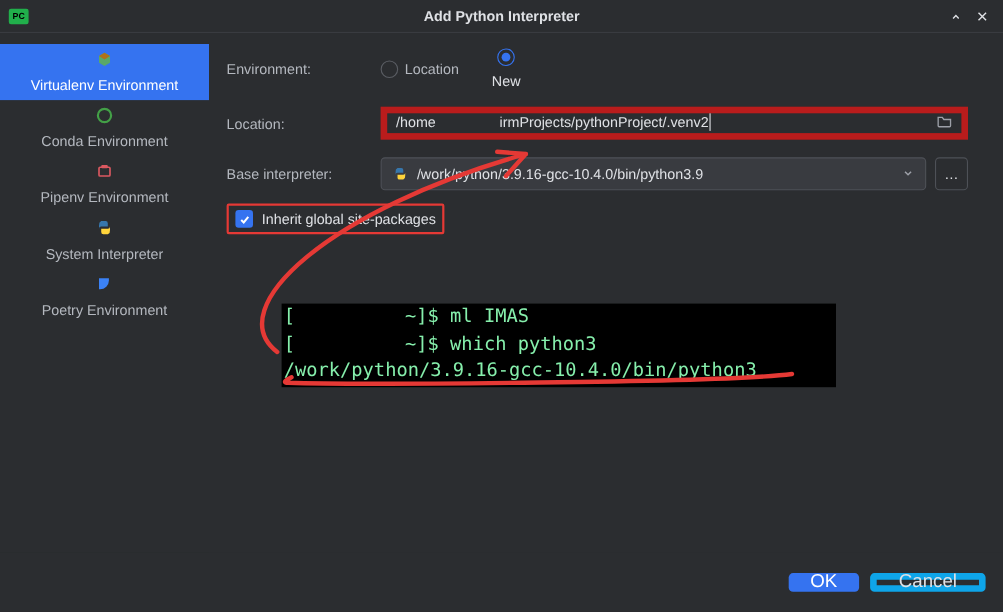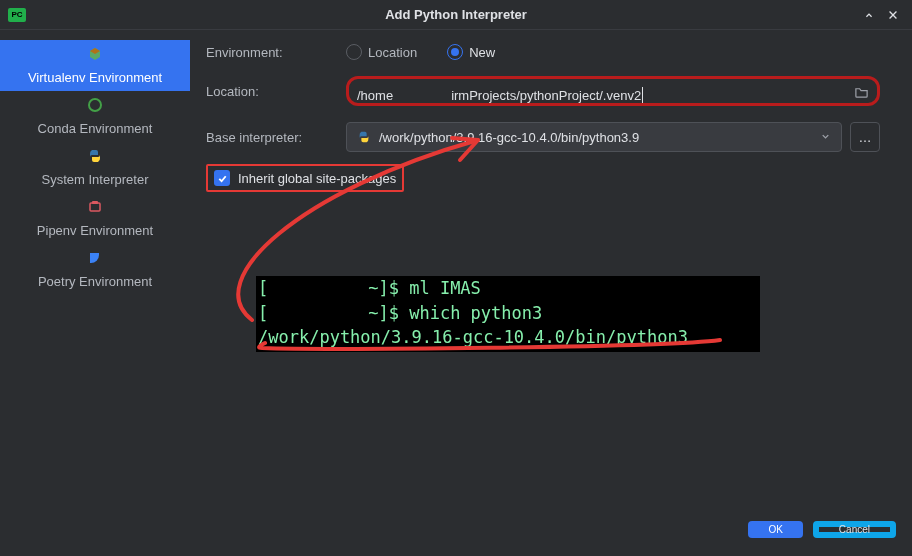--- a/index.html
+++ b/index.html
@@ -21,41 +21,41 @@
 
   .main { flex: 1; padding: 14px 32px 0 16px; position: relative; }
   .row { display: flex; align-items: center; margin-bottom: 16px; }
   .row .label { width: 140px; color: #b4b8bf; }
   .row .control { flex: 1; display: flex; align-items: center; gap: 8px; }
 
   .radio { display: inline-flex; align-items: center; gap: 6px; margin-right: 22px; color: #b4b8bf; cursor: pointer; }
   .radio .dot { width: 16px; height: 16px; border-radius: 50%; border: 1px solid #5a5d63; display: flex; align-items: center; justify-content: center; }
   .radio.selected .dot { border-color: #3573f0; }
   .radio.selected .dot::after { content: ""; width: 8px; height: 8px; border-radius: 50%; background: #3573f0; }
-  .radio.selected { color: #dfe1e5; }
-
-  .text-input { flex: 1; height: 30px; background: #2b2d30; border: 3px solid #b91c1c; border-radius: 12px; display: flex; align-items: flex-end; padding: 0 8px; color: #dfe1e5; position: relative; }
+  .radio.selected { color: #dfe1e5; flex-direction: column; }
+
+  .text-input { flex: 1; height: 30px; background: #2b2d30; border: 6px solid #b91c1c; border-radius: 0; display: flex; align-items: flex-start; padding: 0 8px; color: #dfe1e5; position: relative; }
   .text-input .segment-left { }
   .text-input .segment-right { margin-left: 58px; }
   .text-input .cursor { display: inline-block; width: 1px; height: 16px; background: #dfe1e5; margin-left: 1px; vertical-align: middle; }
   .text-input .folder-btn { margin-left: auto; color: #9da0a8; }
 
   .dropdown { flex: 1; height: 30px; background: #393b40; border: 1px solid #4e5157; border-radius: 4px; display: flex; align-items: center; padding: 0 10px; color: #dfe1e5; }
   .dropdown .py-icon { width: 14px; height: 14px; margin-right: 8px; display: flex; align-items: center; justify-content: center; }
   .dropdown .chevron { margin-left: auto; color: #9da0a8; }
 
   .ellipsis-btn { width: 30px; height: 30px; border: 1px solid #4e5157; border-radius: 4px; display: flex; align-items: center; justify-content: center; color: #dfe1e5; background: #2b2d30; cursor: pointer; }
 
   .checkbox-wrap { display: inline-flex; align-items: center; gap: 8px; padding: 4px 6px; border: 2px solid #e53935; border-radius: 2px; }
   .checkbox { width: 16px; height: 16px; border-radius: 3px; background: #3573f0; display: flex; align-items: center; justify-content: center; }
   .checkbox svg { width: 11px; height: 11px; }
 
   
   .footer { height: 54px; display: flex; align-items: center; justify-content: flex-end; gap: 10px; padding: 0 16px; background: #2b2d30; }
-  .btn { height: 17px; padding: 0 20px; border-radius: 4px; display: flex; align-items: center; justify-content: center; cursor: pointer; font-size: 10px; }
+  .btn { height: 17px; padding: 0 20px; border-radius: 4px; display: flex; align-items: center; justify-content: center; cursor: pointer; font-size: 17px; }
   .btn-primary { background: #3573f0; color: #fff; }
   .btn-secondary { background: #2b2d30; border: 6px solid #0ea5e9; color: #dfe1e5; }
 
   
   .terminal { position: absolute; left: 256px; top: 276px; width: 504px; background: #000; color: #86efac; font-family: "DejaVu Sans Mono", Consolas, monospace; font-size: 17px; line-height: 1.45; padding: 0 2px 2px 2px; }
   .terminal .line { white-space: pre; }
   .terminal .caret-space { display: inline-block; width: 100px; }
 
   
   .anno { position: absolute; left: 0; top: 0; width: 912px; height: 556px; pointer-events: none; }
@@ -98,34 +98,34 @@
       <span class="icon">
         <svg viewBox="0 0 16 16">
             <circle cx="8" cy="8" r="6" stroke="#43a047" stroke-width="2" fill="none"></circle>
           </svg>
       </span>
       <span>Conda Environment</span>
     </div>
     <div class="item">
       <span class="icon">
         <svg viewBox="0 0 16 16">
+            <rect x="3" y="4" width="10" height="8" rx="1" fill="none" stroke="#db5860" stroke-width="1.5"></rect>
+            <rect x="5" y="2" width="6" height="3" rx="1" fill="#db5860"></rect>
+          </svg>
+      </span>
+      <span>Pipenv Environment</span>
+    </div>
+    <div class="item">
+      <span class="icon">
+        <svg viewBox="0 0 16 16">
             <path d="M5 2h4a2 2 0 0 1 2 2v3H5a2 2 0 0 0-2 2v0H3V6a4 4 0 0 1 2-4z" fill="#3776ab"></path>
             <path d="M11 14H7a2 2 0 0 1-2-2V9h6a2 2 0 0 0 2-2v0h0v3a4 4 0 0 1-2 4z" fill="#ffd43b"></path>
           </svg>
       </span>
       <span>System Interpreter</span>
-    </div>
-    <div class="item">
-      <span class="icon">
-        <svg viewBox="0 0 16 16">
-            <rect x="3" y="4" width="10" height="8" rx="1" fill="none" stroke="#db5860" stroke-width="1.5"></rect>
-            <rect x="5" y="2" width="6" height="3" rx="1" fill="#db5860"></rect>
-          </svg>
-      </span>
-      <span>Pipenv Environment</span>
     </div>
     <div class="item">
       <span class="icon">
         <svg viewBox="0 0 16 16">
             <path d="M3 3 h9 a0 0 0 0 1 0 0 v2 a8 8 0 0 1 -8 8 h-1 z" fill="#3b82f6"></path>
           </svg>
       </span>
       <span>Poetry Environment</span>
     </div>
   </div>

